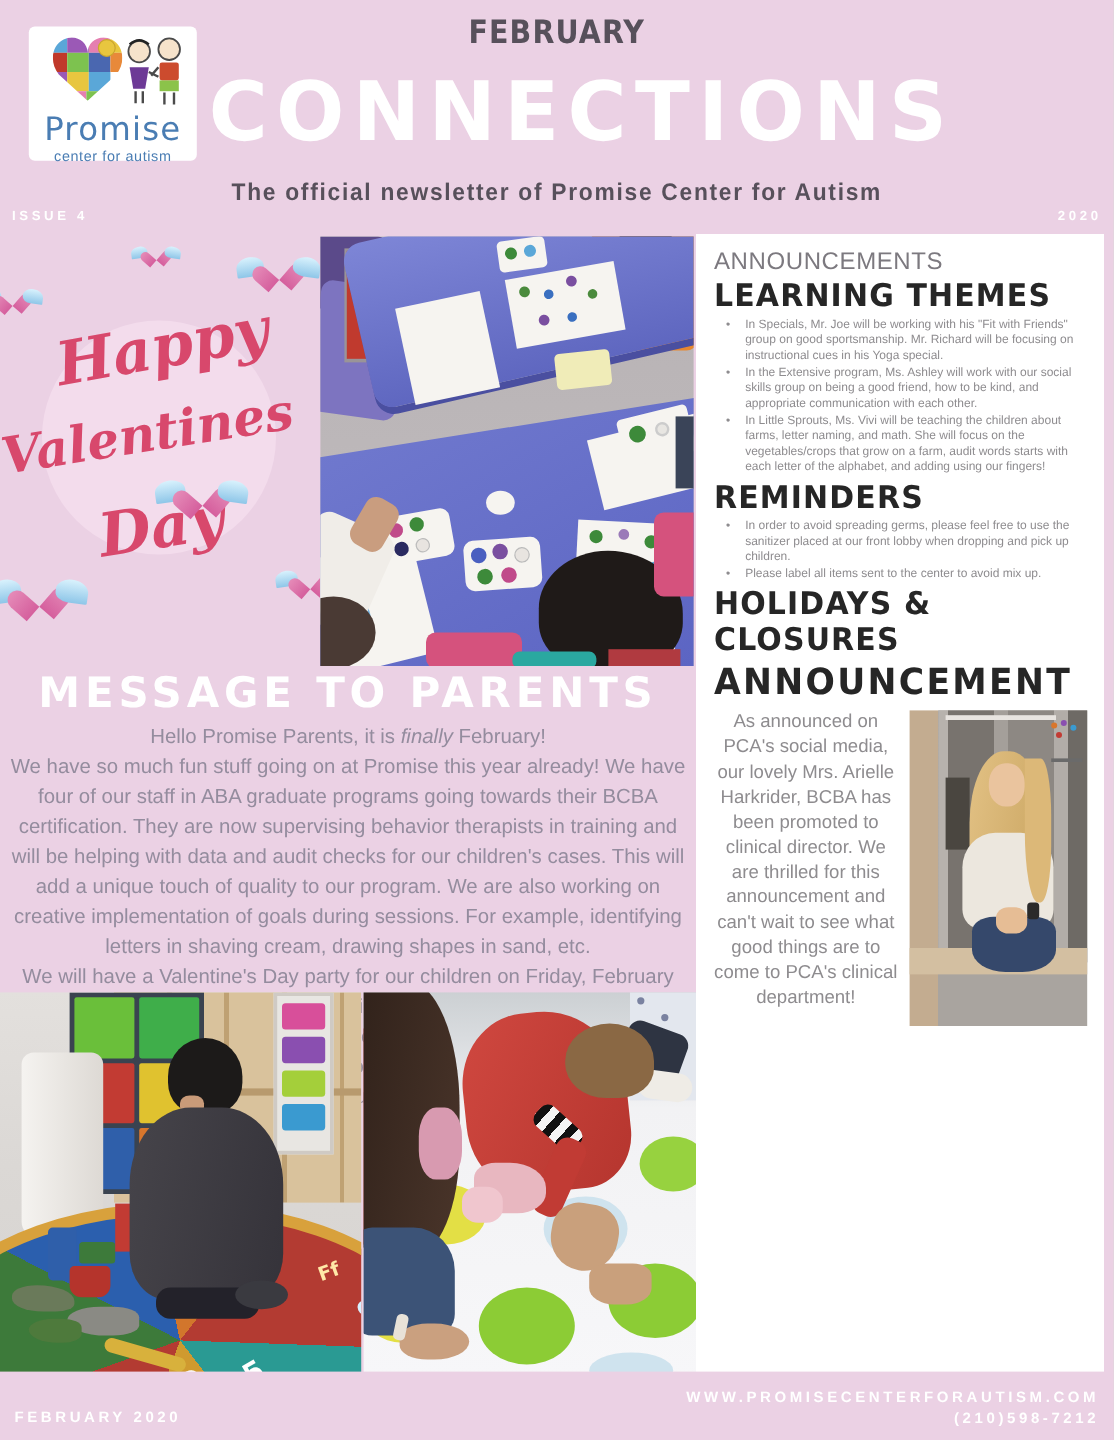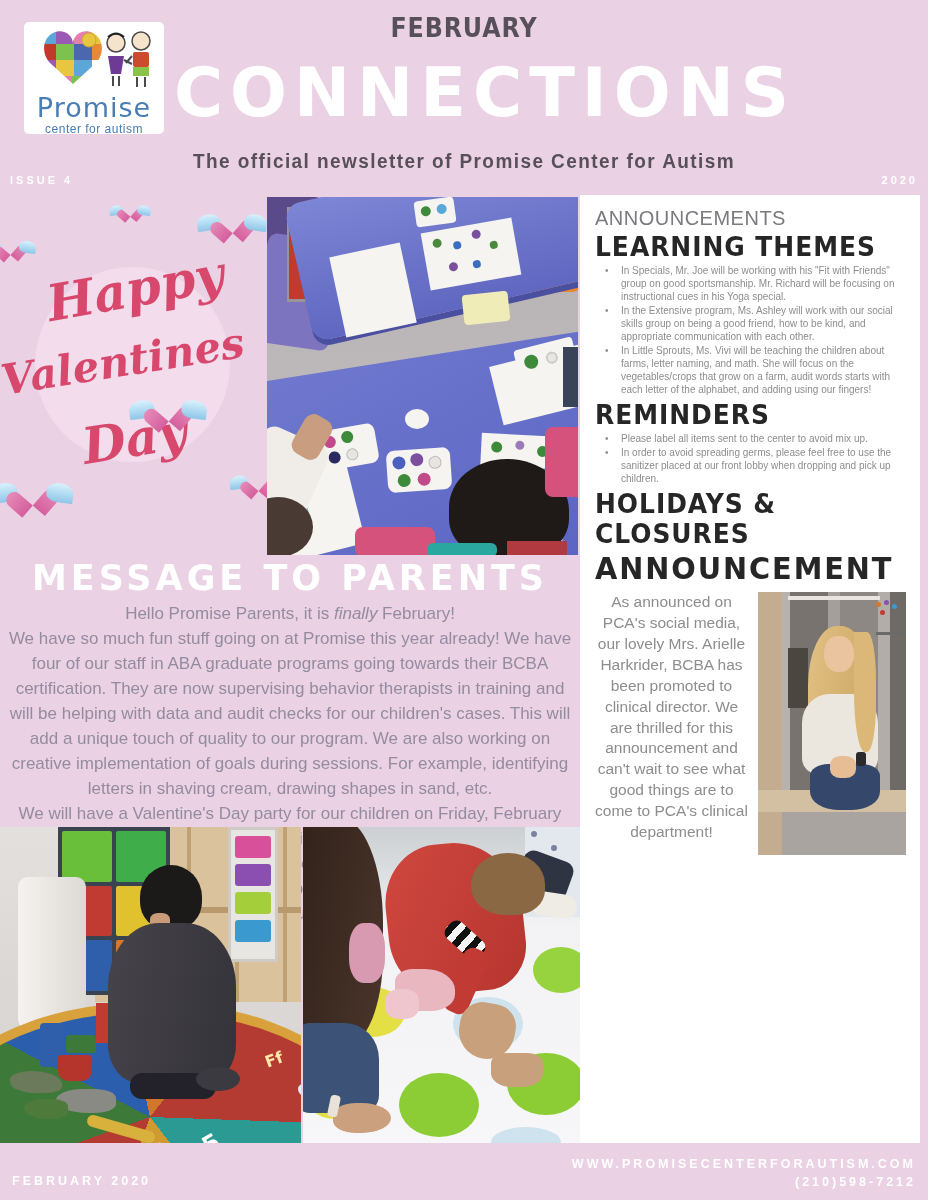--- a/index.html
+++ b/index.html
@@ -374,22 +374,22 @@
 
     <div class="sec-head">LEARNING THEMES</div>
     <ul class="blist">
       <li>In Specials, Mr. Joe will be working with his "Fit with Friends" group on good sportsmanship.  Mr. Richard will be focusing on instructional cues in his Yoga special.</li>
       <li>In the Extensive program, Ms. Ashley will  work with our social skills group on being a good friend, how to be kind, and appropriate communication with each other.</li>
       <li>In Little Sprouts, Ms. Vivi will be teaching the children about farms, letter naming, and math. She will focus on the vegetables/crops that grow on a farm, audit words starts with each letter of the alphabet, and adding using our fingers!</li>
     </ul>
 
     <div class="sec-head">REMINDERS</div>
     <ul class="blist">
+      <li>In order to avoid spreading germs, please feel free to use the sanitizer placed at our front lobby when dropping and pick up children.</li>
       <li>Please label all items sent to the center to avoid mix up.</li>
-      <li>In order to avoid spreading germs, please feel free to use the sanitizer placed at our front lobby when dropping and pick up children.</li>
     </ul>
 
     <div class="sec-head">HOLIDAYS &amp; CLOSURES</div>
 
     <div class="sec-head big">ANNOUNCEMENT</div>
     <div class="ann-flex">
       <div class="ann-text">
         <p>As announced on PCA's social media, our lovely Mrs. Arielle Harkrider, BCBA has been promoted to clinical director. We are thrilled for this announcement and can't wait to see what good things are to come to PCA's clinical department!</p>
 
       </div>

